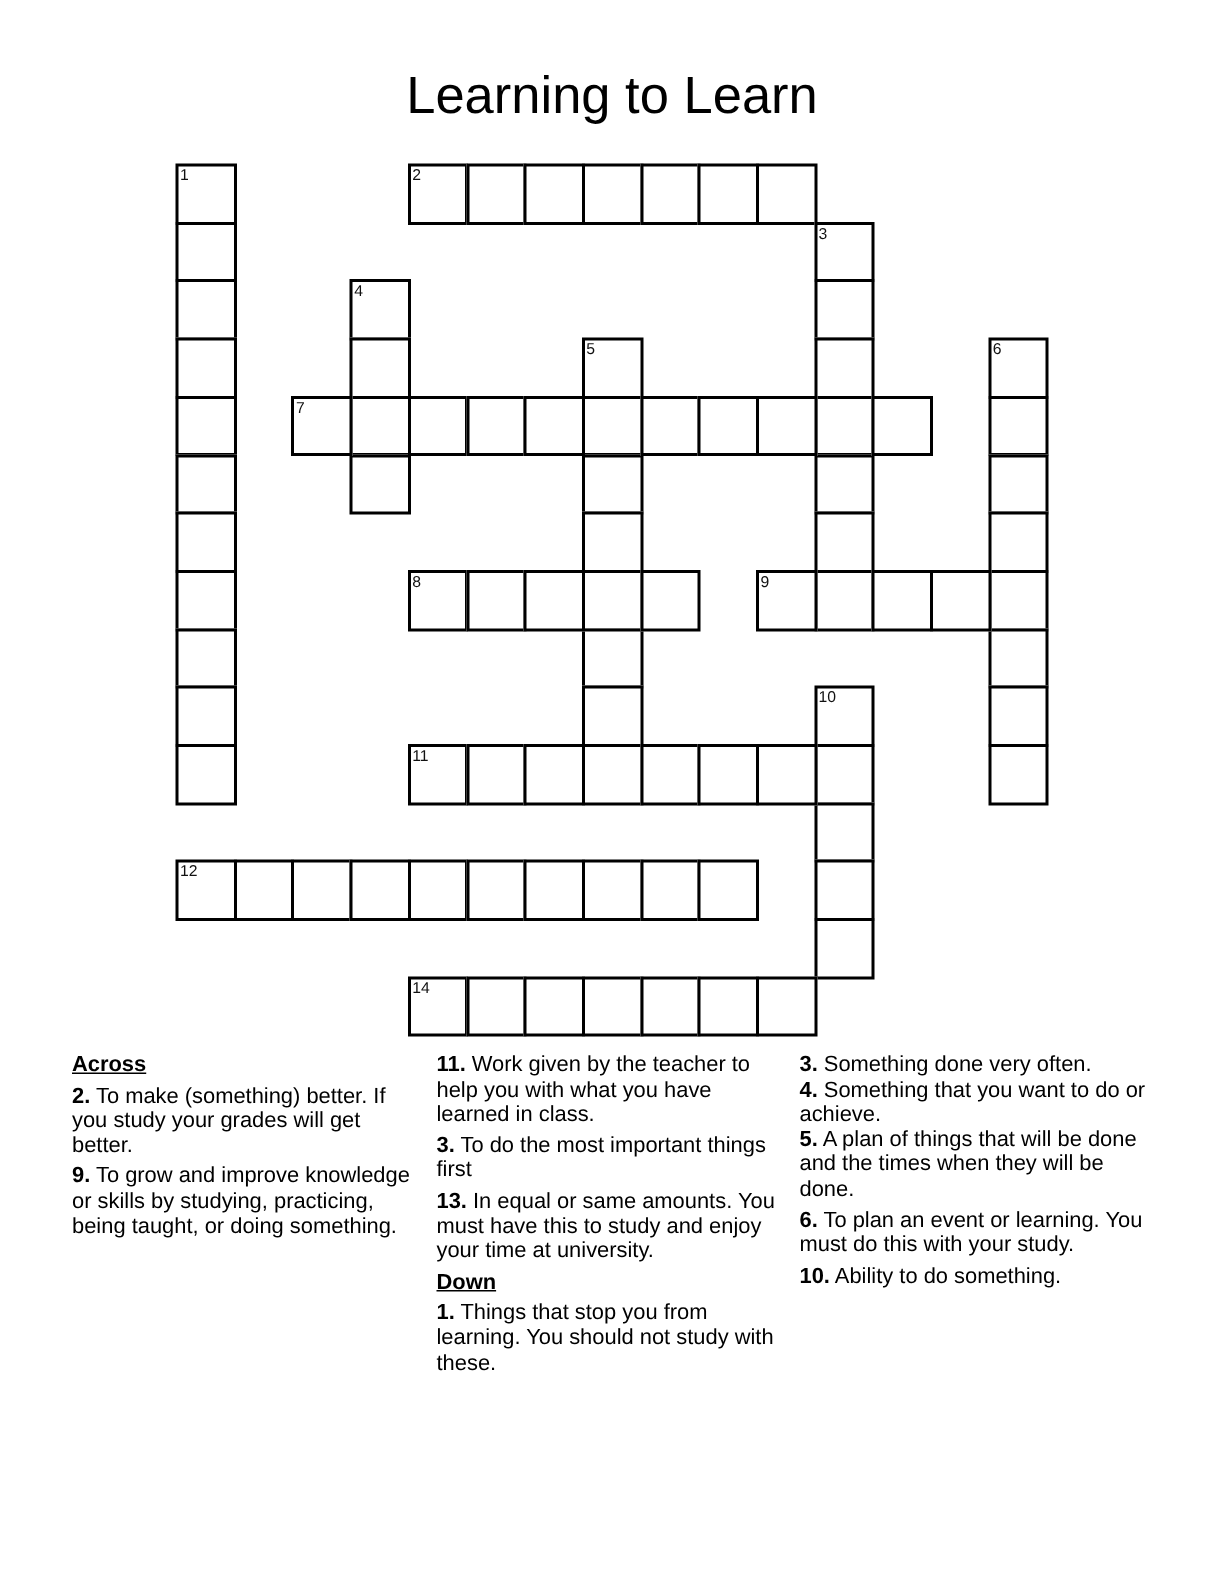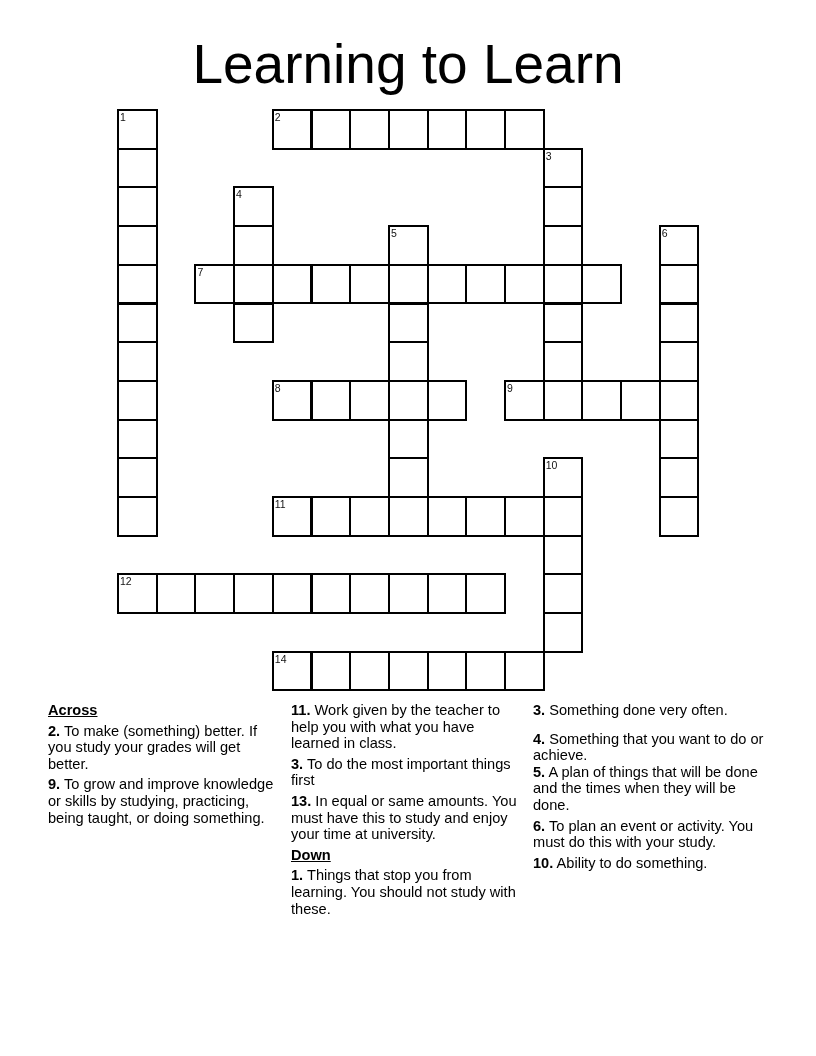--- a/index.html
+++ b/index.html
@@ -1,17 +1,17 @@
 <!DOCTYPE html>
 <html><head>
 <meta charset="utf-8">
 <style>
   html, body { margin:0; padding:0; background:#ffffff; }
   body { width:816px; height:1056px; position:relative; overflow:hidden; font-family:"Liberation Sans", sans-serif; color:#000; }
-  .title { position:absolute; left:0; top:34px; width:816px; text-align:center; font-size:55px; line-height:60px; font-weight:normal; }
+  .title { position:absolute; left:0; top:34px; width:816px; text-align:center; font-size:35px; line-height:60px; font-weight:normal; }
   #grid { position:absolute; left:0; top:0; width:816px; height:700px; }
   .cell { position:absolute; box-sizing:border-box; width:40.7px; height:40.7px; border:2px solid #000; background:#fff; }
   .cell .num { position:absolute; left:1px; top:0px; font-size:10.5px; line-height:12px; color:#111; }
   .clues { position:absolute; top:702px; font-size:14.6px; line-height:16.6px; width:236px; }
   .col1 { left:48px; }
   .col2 { left:291px; }
   .col3 { left:533px; }
   .heading { font-weight:bold; text-decoration:underline; margin-bottom:4px; }
   .clue { margin-bottom:4px; }
   .clue b { font-weight:bold; }
@@ -146,18 +146,18 @@
 
 <div class="clues col2">
   <div class="clue"><b>11.</b><span> Work given by the teacher to help you with what you have learned in class.</span></div>
   <div class="clue"><b>3.</b><span> To do the most important things first</span></div>
   <div class="clue"><b>13.</b><span> In equal or same amounts. You must have this to study and enjoy your time at university.</span></div>
   <div class="heading">Down</div>
   <div class="clue"><b>1.</b><span> Things that stop you from learning. You should not study with these.</span></div>
 </div>
 
 <div class="clues col3">
-  <div class="clue" style="margin-bottom:12px"><b>3.</b><span> Something done very often.</span></div>
+  <div class="clue" style="margin-bottom:0"><b>3.</b><span> Something done very often.</span></div>
   <div class="clue" style="margin-bottom:0"><b>4.</b><span> Something that you want to do or achieve.</span></div>
   <div class="clue"><b>5.</b><span> A plan of things that will be done and the times when they will be done.</span></div>
-  <div class="clue"><b>6.</b><span> To plan an event or activity. You must do this with your study.</span></div>
+  <div class="clue"><b>6.</b><span> To plan an event or learning. You must do this with your study.</span></div>
   <div class="clue"><b>10.</b><span> Ability to do something.</span></div>
 </div>
 
 </body></html>

